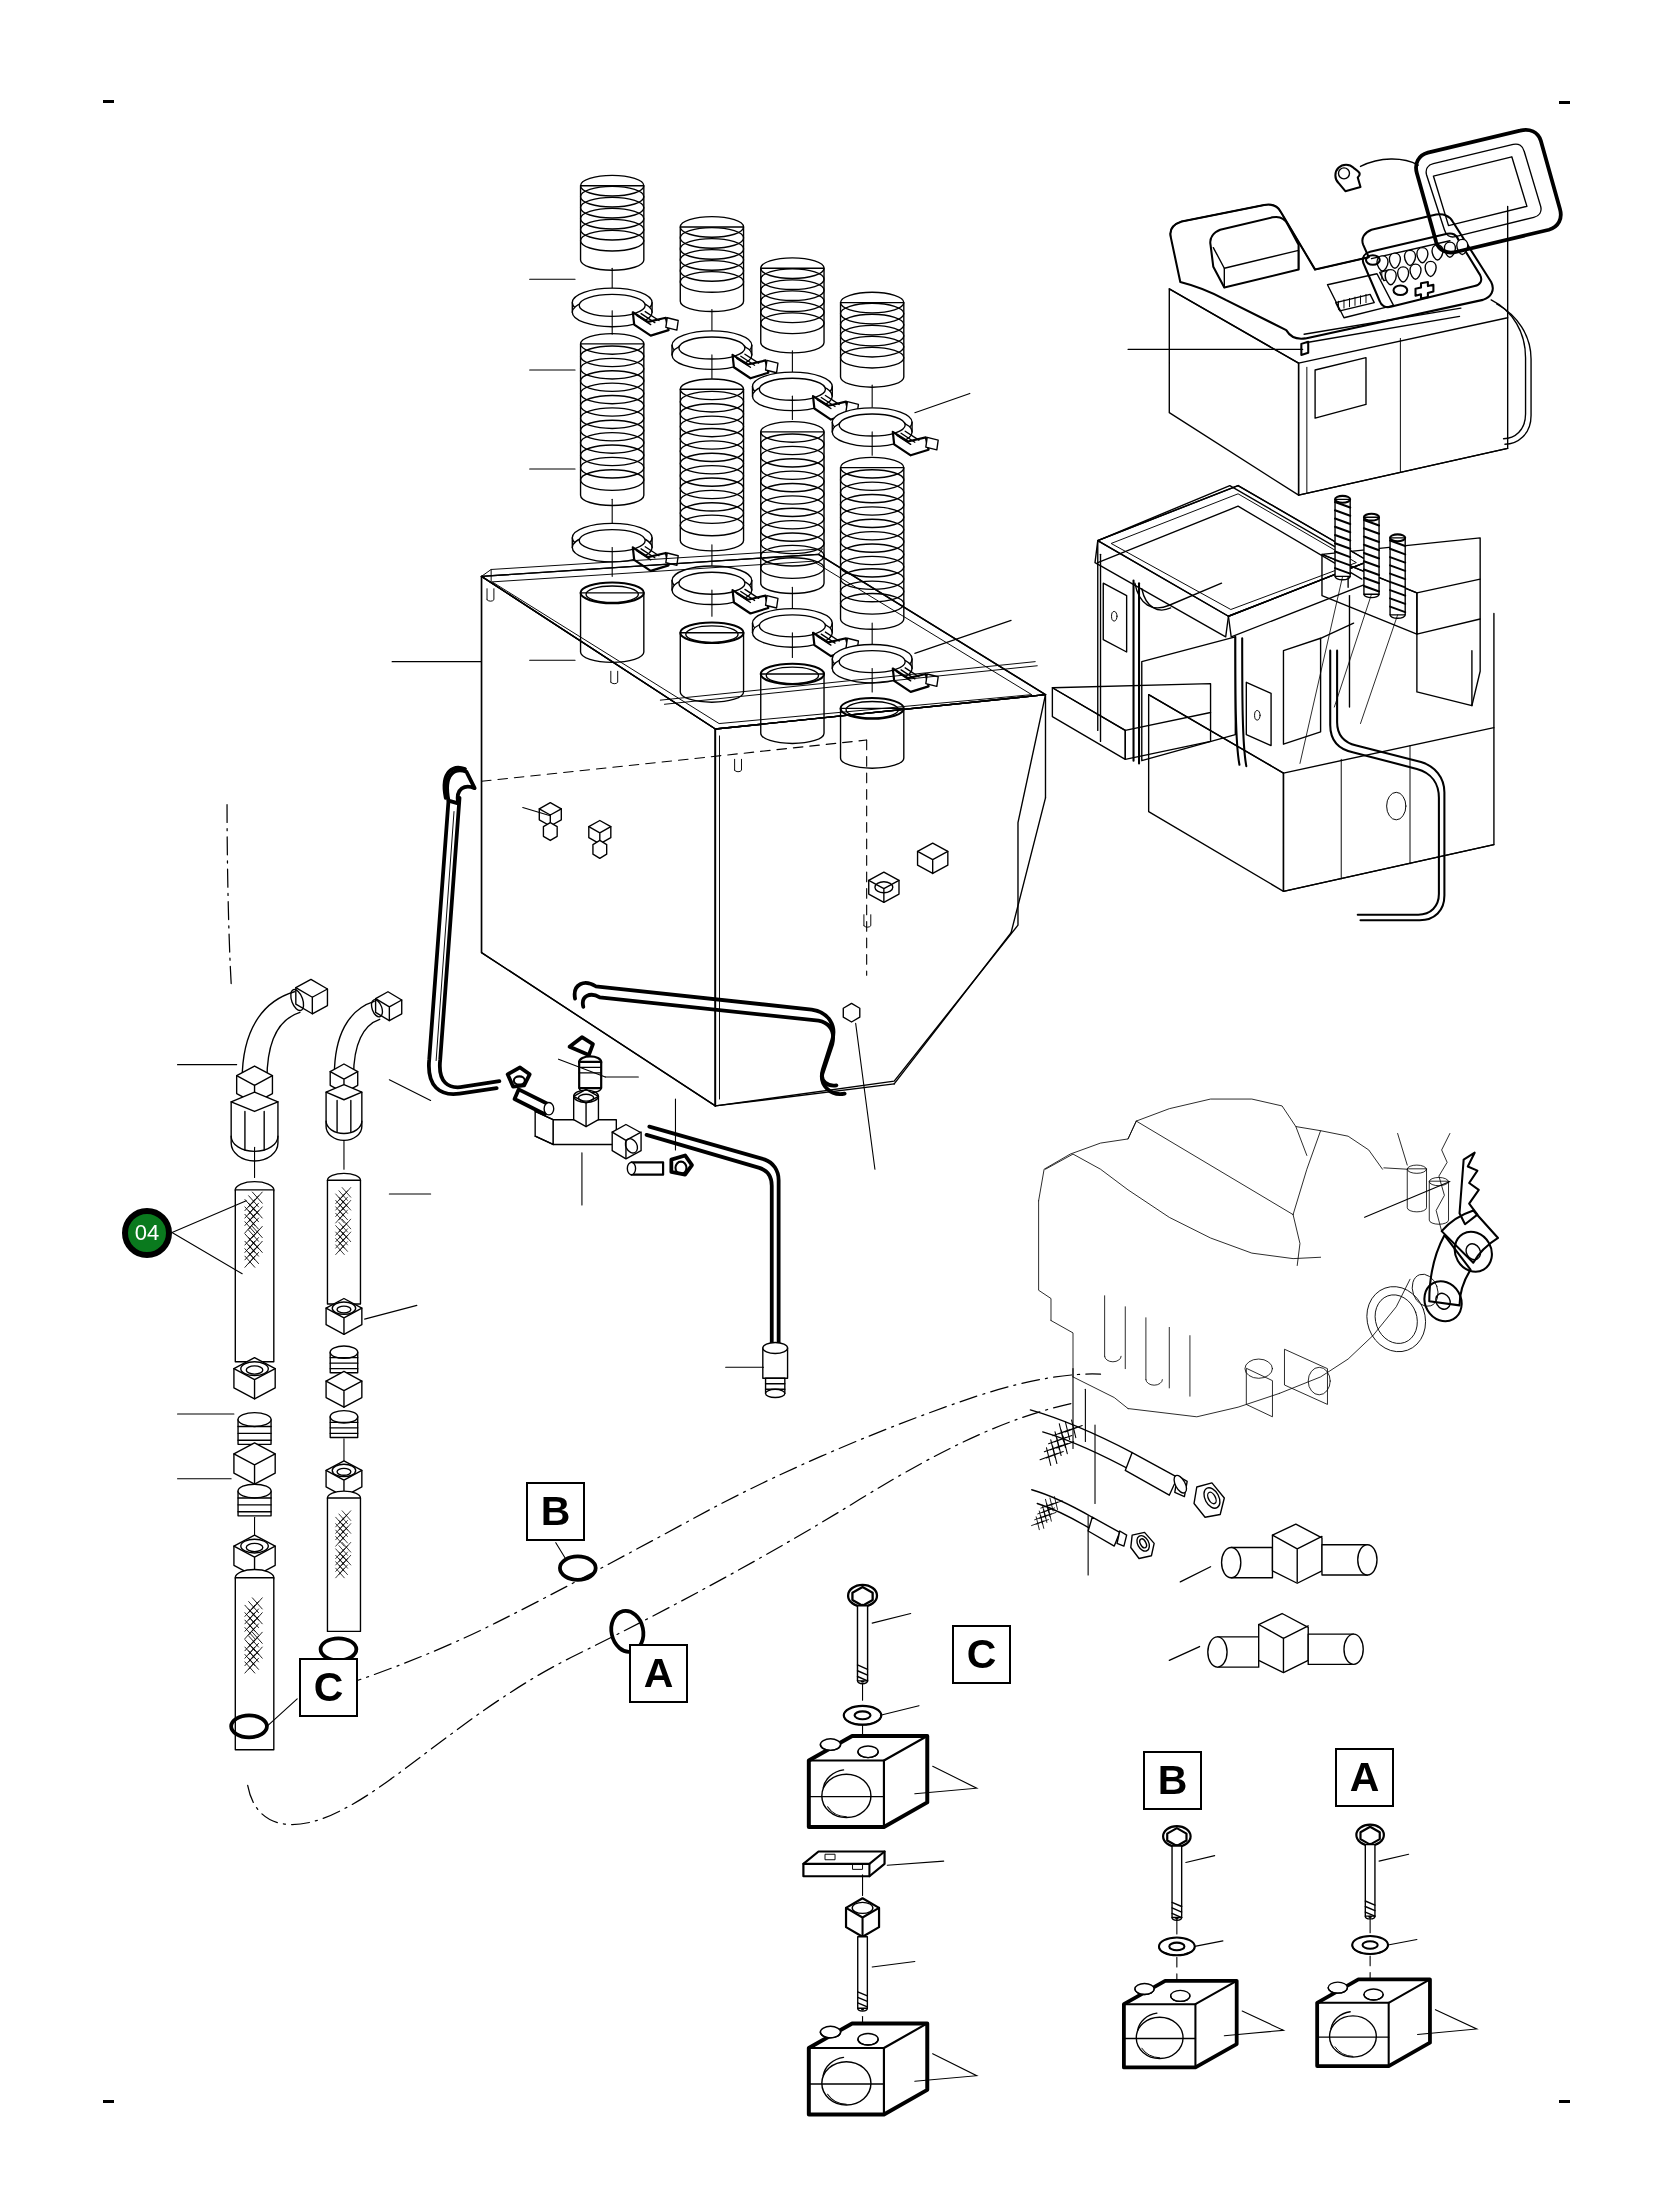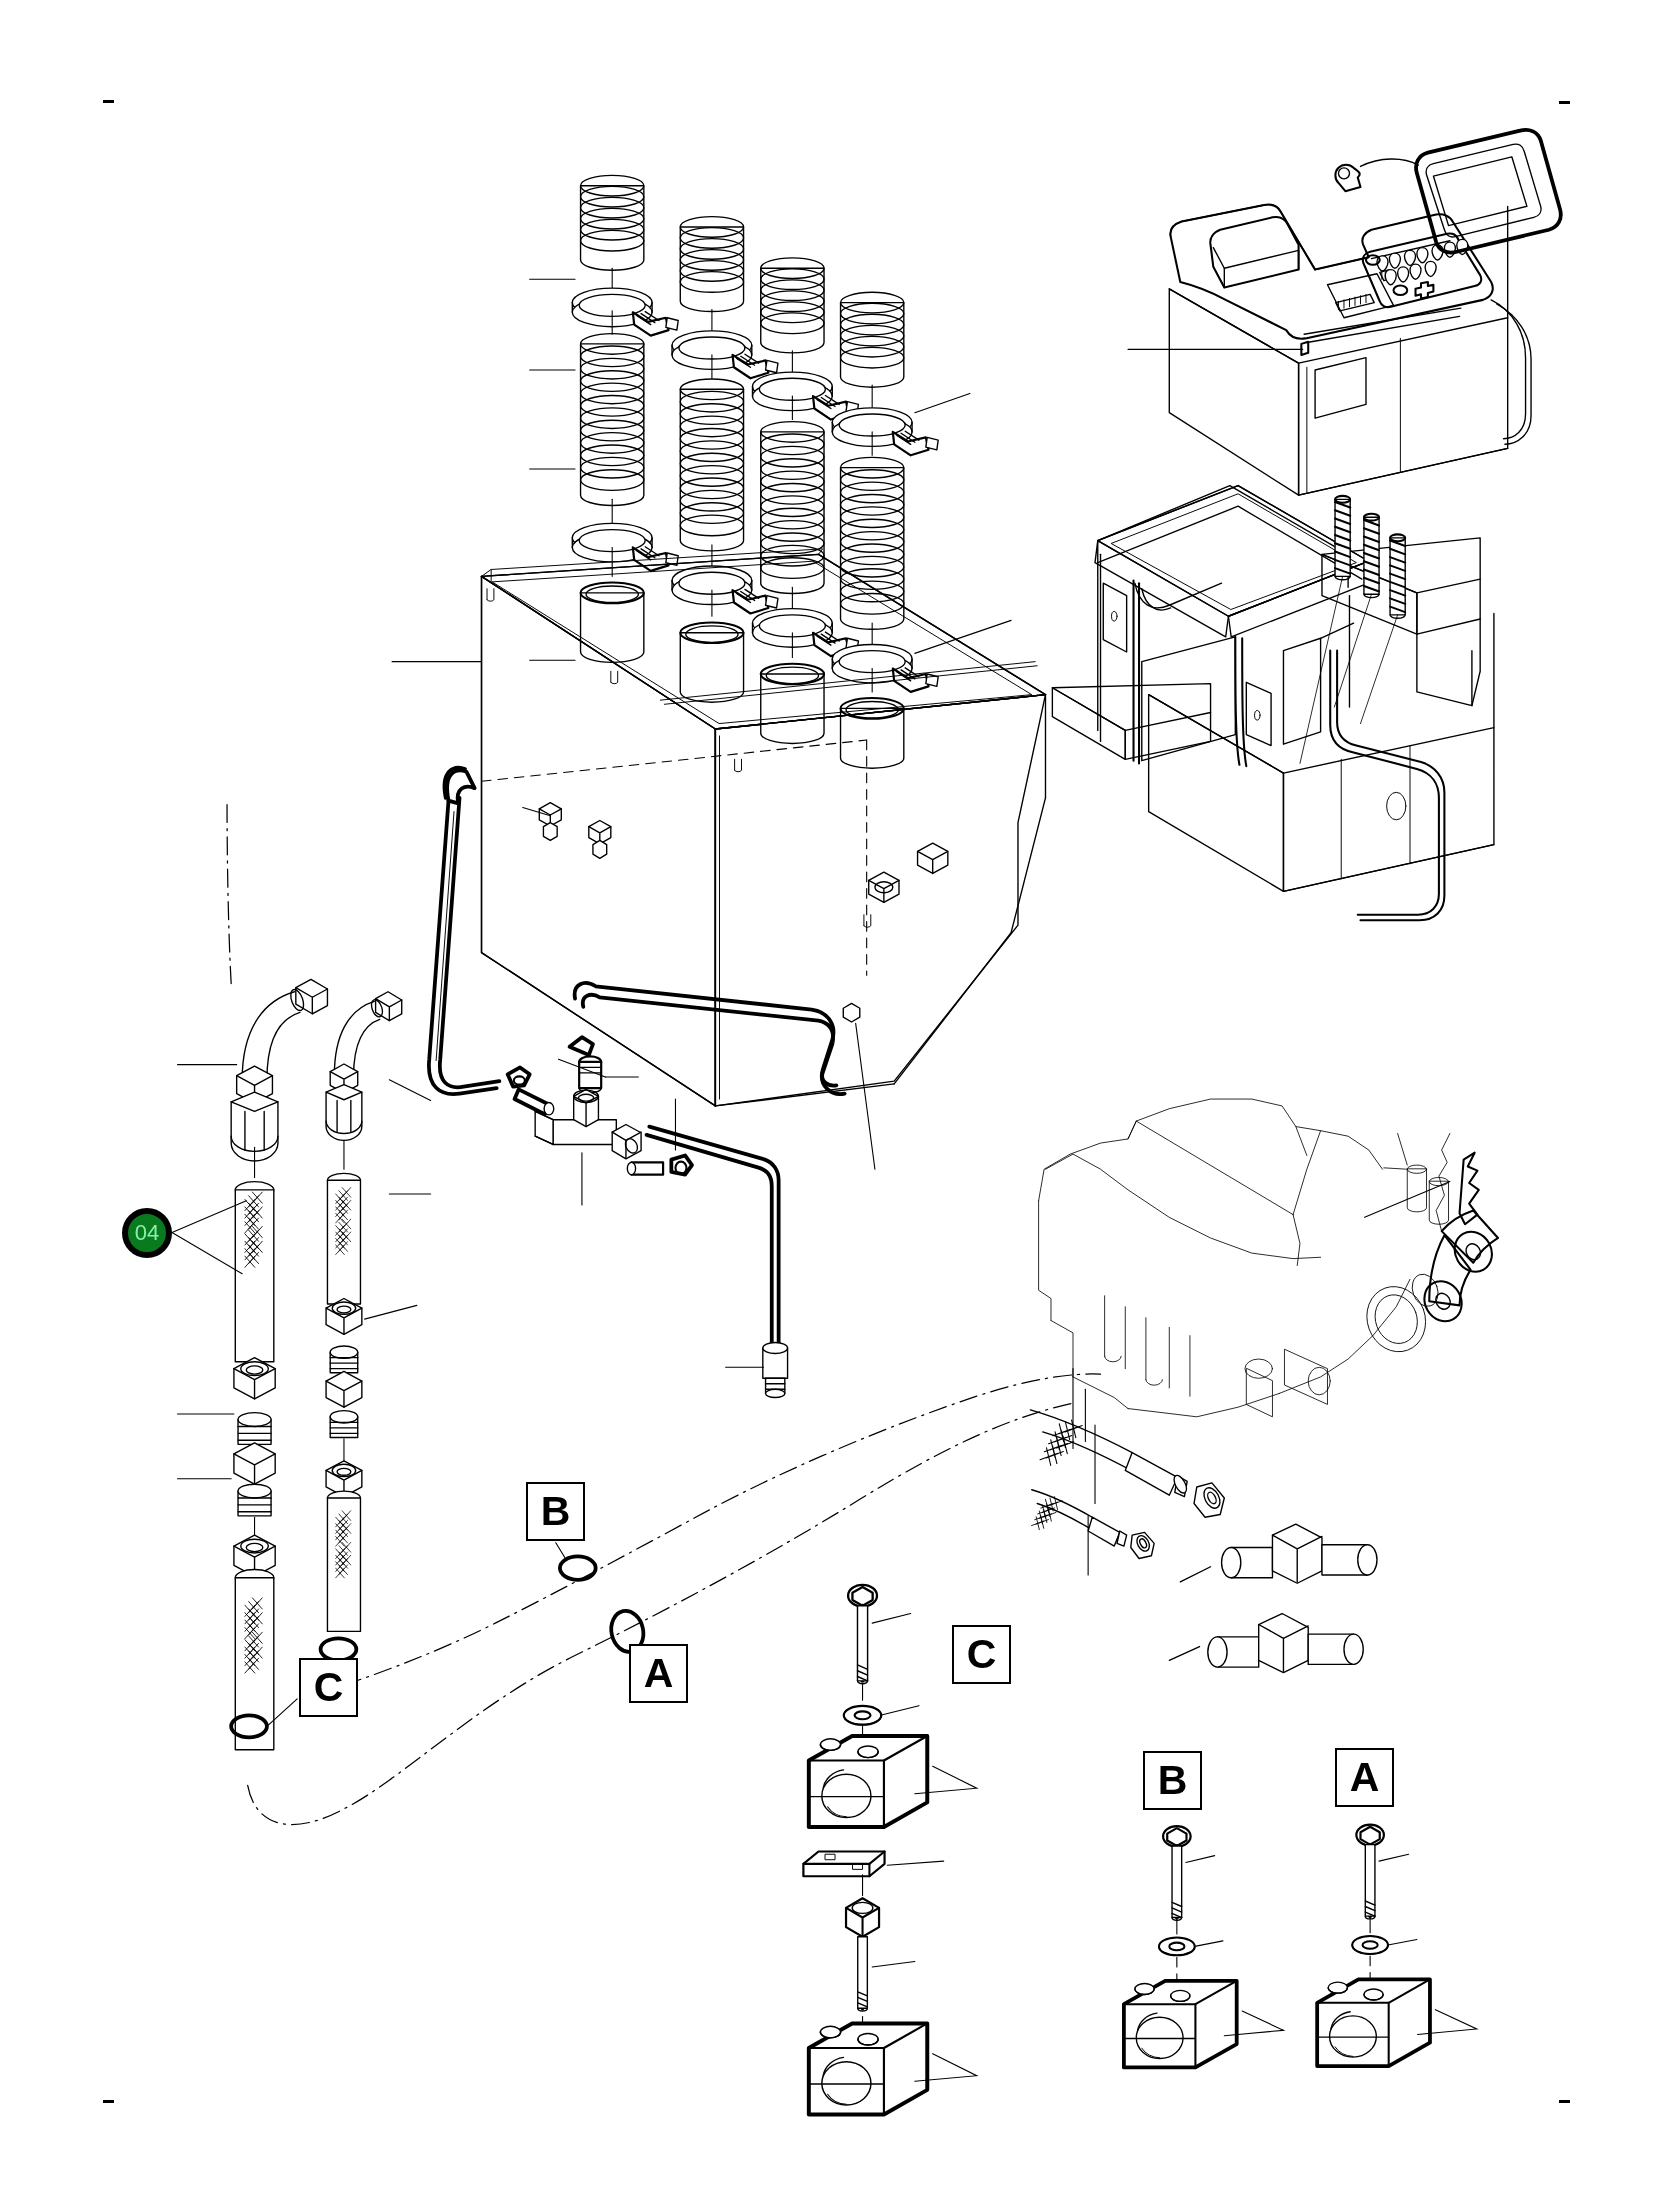--- a/index.html
+++ b/index.html
@@ -931,21 +931,21 @@
     <path class="lead" d="M250,1792 L358,1746"></path>
     <path class="lead" d="M250,1792 L352,1852"></path>
 
   </svg>
 
   <div class="regtick" style="left:103px;top:100px;width:11px;height:2.8px;"></div>
   <div class="regtick" style="left:1559px;top:101px;width:11px;height:2.8px;"></div>
   <div class="regtick" style="left:103px;top:2100px;width:11px;height:2.8px;"></div>
   <div class="regtick" style="left:1559px;top:2100px;width:11px;height:2.8px;"></div>
 
-  <div class="indexbubble" id="indexBubble" style="left: 122px; top: 1208px; width: 50px; height: 50px; background: rgb(10, 122, 30); border: 6.2px solid rgb(0, 0, 0); color: #86efac; font-size: 22px;">
+  <div class="indexbubble" id="indexBubble" style="left: 122px; top: 1208px; width: 50px; height: 50px; background: rgb(10, 122, 30); border: 6.2px solid rgb(0, 0, 0); color: #ffffff; font-size: 22px;">
     <span>04</span>
   </div>
 
   <div id="calloutHost">
       <div class="letterbox" style="left: 526px; top: 1482px; width: 59px; height: 59px; font-size: 41px;">
         <span>B</span>
       </div>
       <div class="letterbox" style="left: 299px; top: 1658px; width: 59px; height: 59px; font-size: 41px;">
         <span>C</span>
       </div>

